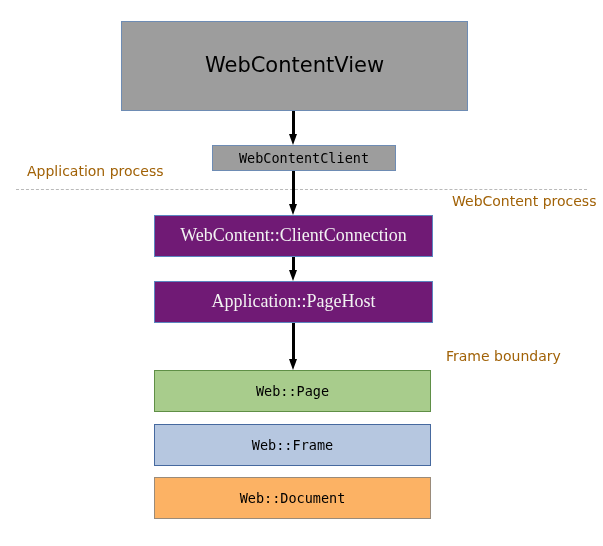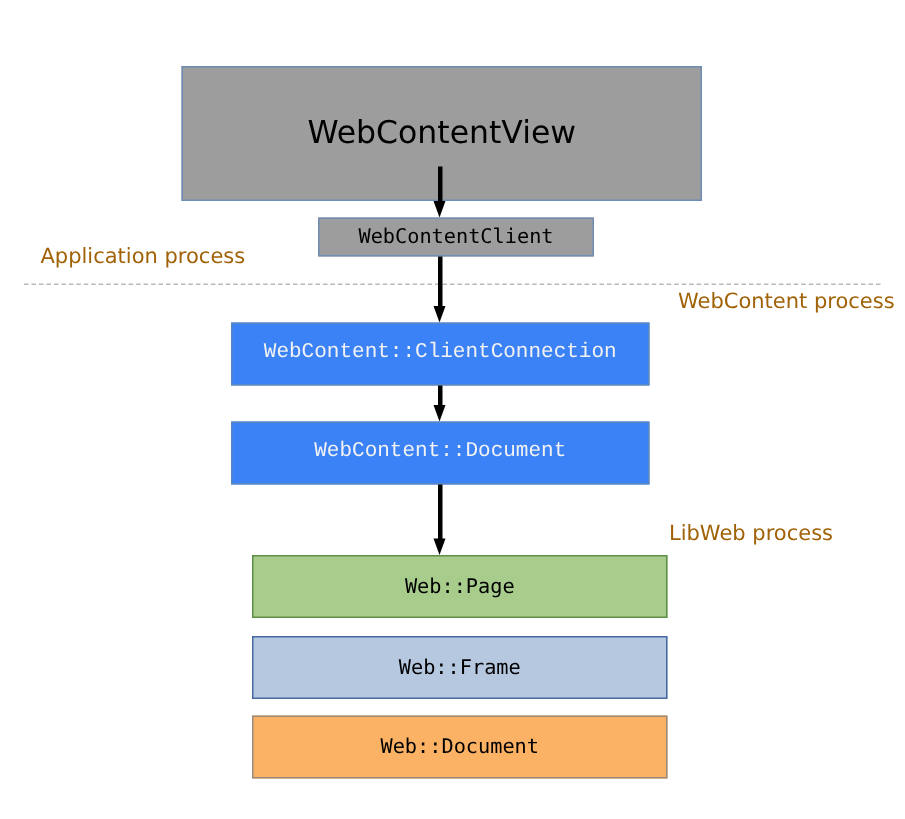--- a/index.html
+++ b/index.html
@@ -32,58 +32,57 @@
     background: #9d9d9d;
     color: #000000;
     border-color: #6e8cb4;
   }
   #node-webcontentview {
     left: 121px;
     top: 21px;
     width: 347px;
     height: 90px;
     font-size: 21px;
-    margin-top: 23px;
   }
   #node-webcontentclient {
     left: 212px;
     top: 145px;
     width: 184px;
     height: 26px;
     font-size: 13.5px;
     font-family: "DejaVu Sans Mono", monospace;
   }
 
   
   .node-dark {
-    background: #3b82f6;
+    background: #701a75;
     color: #f2f2f2;
     border-color: #5b86c0;
-    font-family: Liberation Mono, monospace;
-    font-size: 14px;
+    font-family: Liberation Serif, serif;
+    font-size: 18px;
   }
   #node-clientconnection {
     left: 154px;
     top: 215px;
     width: 279px;
     height: 42px;
   }
   #node-pagehost {
     left: 154px;
     top: 281px;
     width: 279px;
     height: 42px;
   }
 
   
   .node-lib {
     font-family: "DejaVu Sans Mono", monospace;
     font-size: 13.5px;
     color: #000000;
-    left: 168px;
+    left: 154px;
     width: 277px;
     height: 42px;
   }
   #node-webpage {
     top: 370px;
     background: #a8cc8c;
     border-color: #5f8f46;
   }
   #node-webframe {
     top: 424px;
@@ -192,29 +191,29 @@
   <div class="node node-dark" id="node-clientconnection">
     <span>WebContent::ClientConnection</span>
   </div>
 
   <div class="arrow" id="arrow-conn-pagehost">
     <div class="shaft"></div>
     <div class="head"></div>
   </div>
 
   <div class="node node-dark" id="node-pagehost">
-    <span>WebContent::Document</span>
+    <span>Application::PageHost</span>
   </div>
 
   <div class="arrow" id="arrow-pagehost-page">
     <div class="shaft"></div>
     <div class="head"></div>
   </div>
 
-  <div class="boundary-label" id="label-libweb-boundary">LibWeb process</div>
+  <div class="boundary-label" id="label-libweb-boundary">Frame boundary</div>
 
   <div class="node node-lib" id="node-webpage">
     <span>Web::Page</span>
   </div>
 
   <div class="node node-lib" id="node-webframe">
     <span>Web::Frame</span>
   </div>
 
   <div class="node node-lib" id="node-webdocument">

